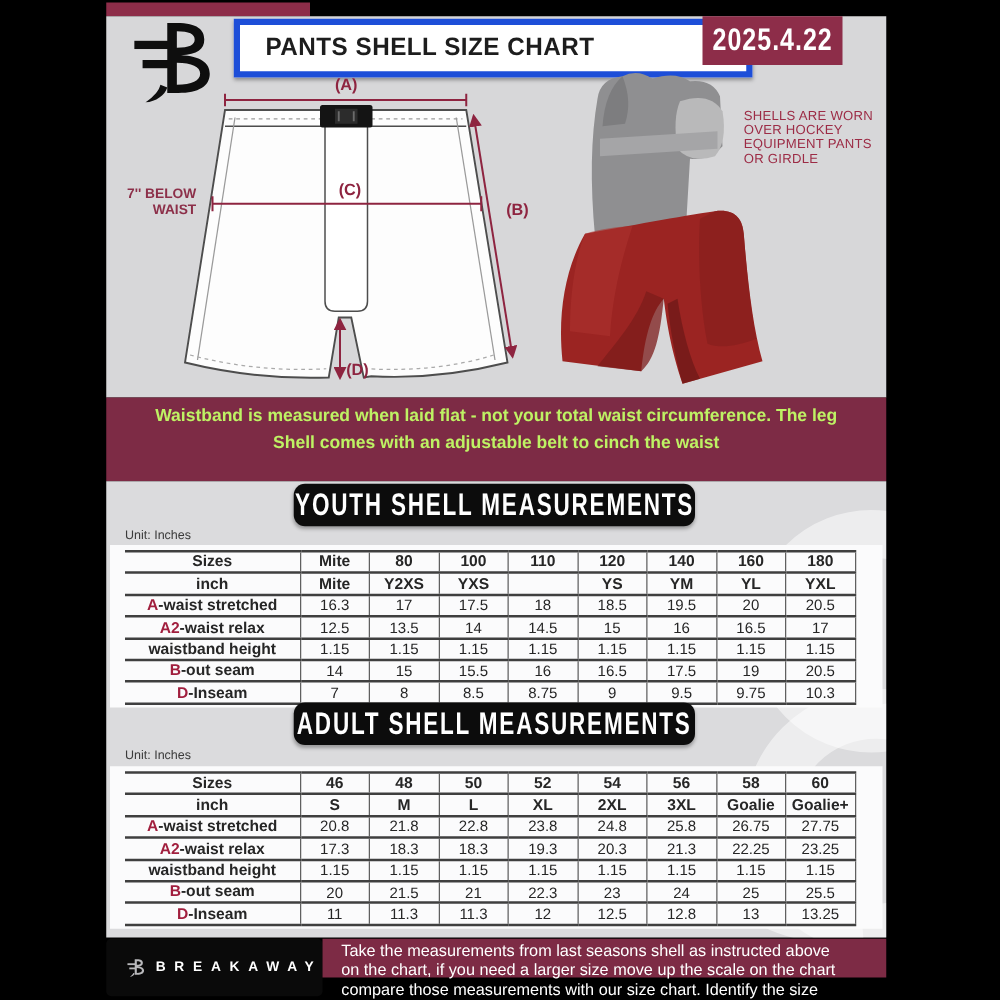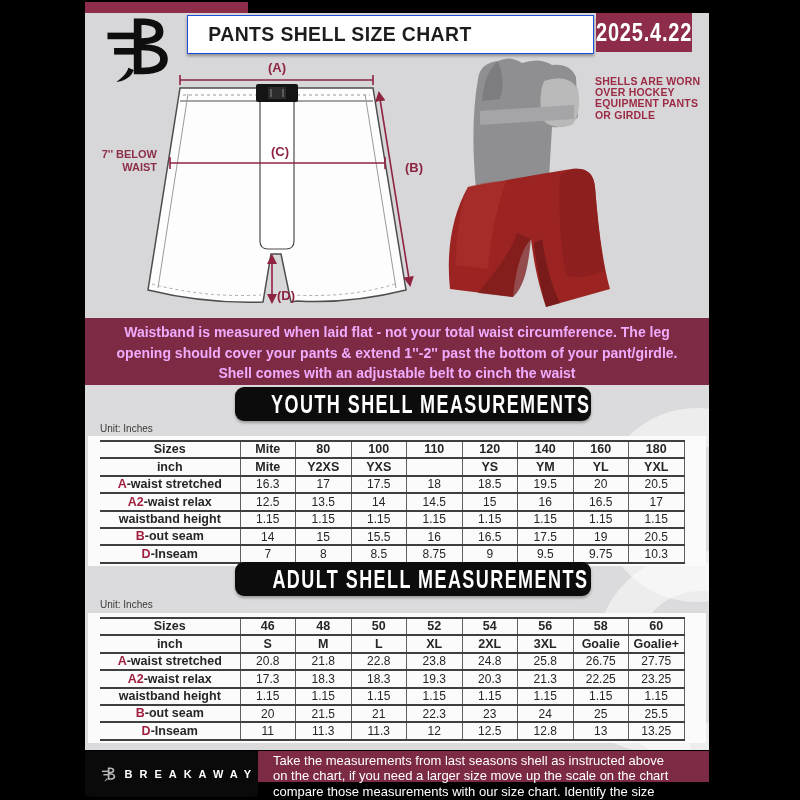--- a/index.html
+++ b/index.html
@@ -4,39 +4,39 @@
 <style>
   html,body{margin:0;padding:0;background:#000;}
   .page{position:relative;width:800px;height:800px;background:#000;overflow:hidden;
         font-family:"Liberation Sans",sans-serif;}
   .abs{position:absolute;}
 
   
   .top-strip{left:85px;top:2px;width:163px;height:11px;background:#8d2d49;}
   .panel-top{left:85px;top:13px;width:624px;height:305px;background:#d7d7d9;}
   .title-bar{left:187px;top:15px;width:405px;height:37px;background:#ffffff;
-             border:1px solid #1d4ed8;box-shadow:0 2px 3px rgba(0,0,0,.35);
+             border:5px solid #1d4ed8;box-shadow:0 2px 3px rgba(0,0,0,.35);
              display:flex;align-items:center;}
   .title-text{font-size:20px;font-weight:600;color:#1d1d1d;letter-spacing:.4px;
               padding-left:21px;transform:scaleX(.97);transform-origin:left center;white-space:nowrap;}
-  .date-box{left:596px;top:13px;width:96px;height:39px;background:#8d2d49;
+  .date-box{left:562px;top:13px;width:112px;height:39px;background:#8d2d49;
             display:flex;align-items:center;justify-content:center;}
   .date-text{color:#fff;font-weight:bold;font-size:25px;letter-spacing:1px;
              transform:scaleX(.8);white-space:nowrap;}
 
   
   .info-banner{left:85px;top:318px;width:624px;height:67px;background:#7d2b45;
-               color:#f0abfc;text-align:center;font-size:14px;font-weight:600;
+               color:#bef264;text-align:center;font-size:14px;font-weight:600;
                line-height:20.5px;padding-top:4px;box-sizing:border-box;}
 
   
   .panel-bottom{left:85px;top:385px;width:624px;height:365px;background:#dbdbdd;overflow:hidden;}
 
   .section-banner{width:321px;height:34px;background:#0c0c0c;border-radius:9px;
-                  display:flex;align-items:center;justify-content:center;box-shadow:0 2px 3px rgba(0,0,0,.3);padding-left:35px;}
+                  display:flex;align-items:center;justify-content:center;box-shadow:0 2px 3px rgba(0,0,0,.3);}
   .section-banner .bt{color:#fff;font-weight:bold;font-size:25px;letter-spacing:2px;
                       transform:scaleX(.72);white-space:nowrap;}
   .unit{width:584px;font-size:10px;color:#3a3a3a;}
 
   .table-backing{width:618px;height:130px;background:#fbfbfc;}
 
   .size-table{border-collapse:collapse;table-layout:fixed;width:584px;font-size:12px;color:#262626;}
   .size-table td{height:15.4px;text-align:center;vertical-align:middle;padding:0;line-height:1;
                  border-top:2px solid #3f3f3f;border-bottom:2px solid #3f3f3f;
                  border-left:1px solid #606060;border-right:1px solid #606060;}
@@ -47,21 +47,21 @@
 
   
   .footer-logo-box{left:85px;top:751px;width:173px;height:46px;background:#0a0a0a;border-radius:4px;
                    display:flex;align-items:center;}
   .brand{color:#fff;font-size:11px;font-weight:600;letter-spacing:7px;white-space:nowrap;}
   .footer-note{left:258px;top:751px;width:451px;height:31px;background:#7d2b45;color:#fff;
                font-size:13px;font-weight:500;line-height:15.4px;box-sizing:border-box;
                padding:2px 0 0 15px;}
 
   
-  .photo-note{left:595px;top:76px;width:118px;color:#9c2b45;font-weight:bold;
+  .photo-note{left:595px;top:88px;width:118px;color:#9c2b45;font-weight:normal;
               font-size:10.5px;line-height:11.2px;letter-spacing:.2px;}
   svg text{font-family:"Liberation Sans",sans-serif;}
 </style>
 </head>
 <body>
 
 <div class="page">
 
   <div class="abs top-strip"></div>
   <div class="abs panel-top"></div>
@@ -148,21 +148,20 @@
 
   <div class="abs photo-note">
     <div>SHELLS ARE WORN</div>
     <div>OVER HOCKEY</div>
     <div>EQUIPMENT PANTS</div>
     <div>OR GIRDLE</div>
   </div>
 
   <div class="abs info-banner">
     <div>Waistband is measured when laid flat - not your total waist circumference. The leg</div>
-    <div>opening should cover your pants &amp; extend 1''-2'' past the bottom of your pant/girdle.</div>
     <div>Shell comes with an adjustable belt to cinch the waist</div>
   </div>
 
   <div class="abs panel-bottom">
     <svg width="624" height="365">
       <g fill="none" stroke="rgba(255,255,255,0.5)">
         <circle cx="612" cy="120" r="78" stroke-width="38"></circle>
         <circle cx="616" cy="272" r="86" stroke-width="40"></circle>
         <path d="M520,338 Q550,360 605,356" stroke-width="26"></path>
       </g>

